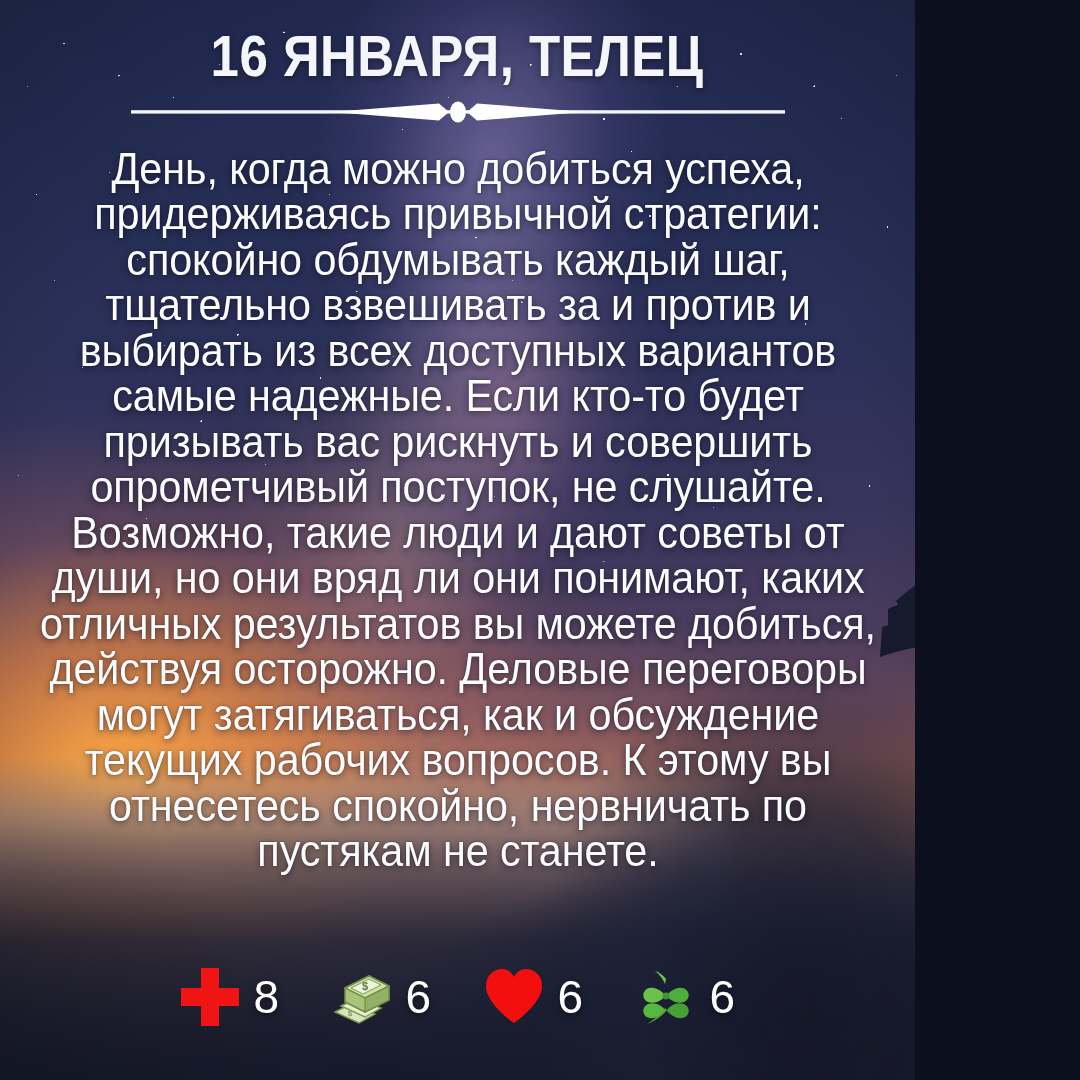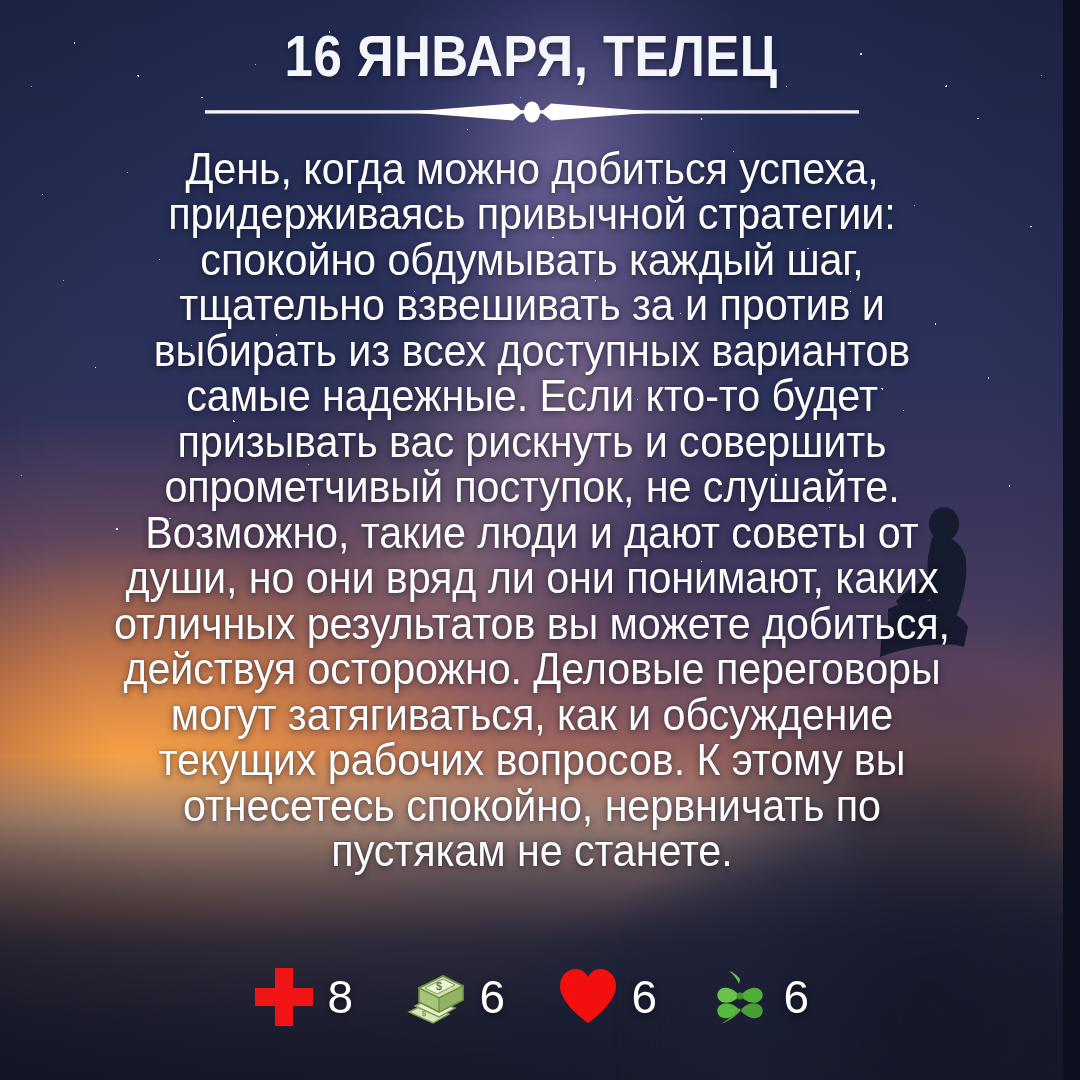--- a/index.html
+++ b/index.html
@@ -3,21 +3,21 @@
 <meta charset="utf-8">
 <style>
   html, body {
     margin: 0;
     padding: 0;
     background: #0b0f1e;
   }
 
   .card {
     position: relative;
-    width: 1063px;
+    width: 915px;
     height: 1080px;
     overflow: hidden;
     font-family: "Liberation Sans", sans-serif;
   }
 
   
 
   .bg-base {
     position: absolute;
     inset: 0;

